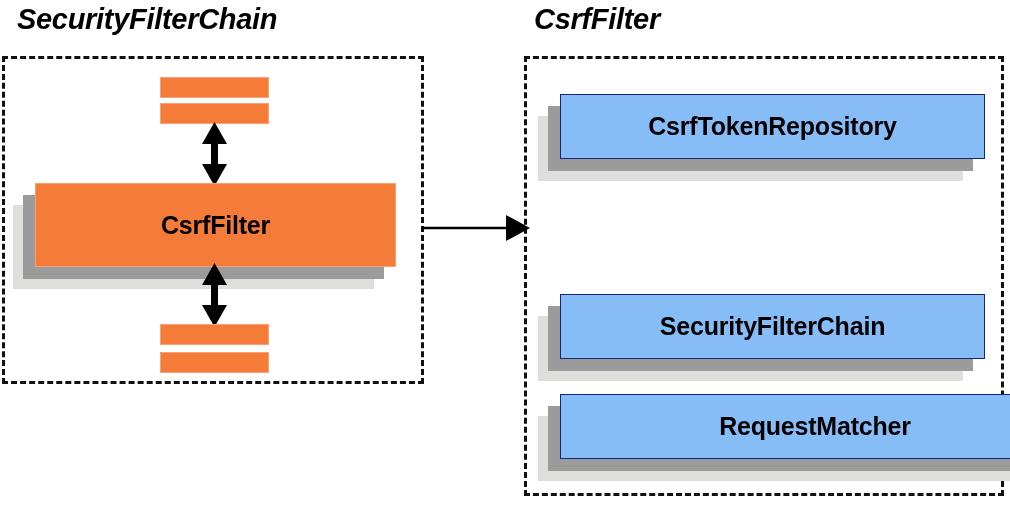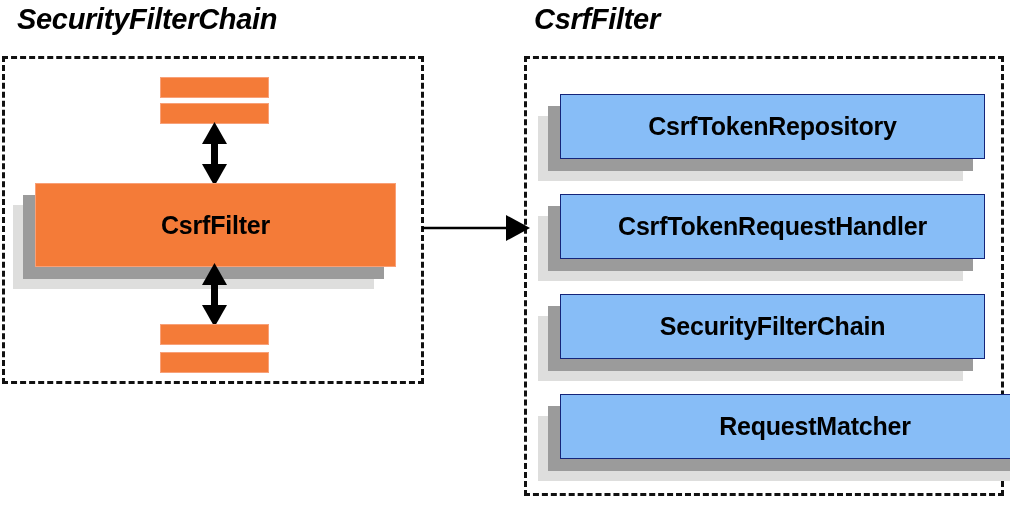--- a/index.html
+++ b/index.html
@@ -162,27 +162,20 @@
   </svg>
 
   <div class="node node-blue" style="left:560px; top:94px; width:425px; height:65px;">
     <div class="shade-far"></div>
     <div class="shade-near"></div>
     <div class="face">
       <span class="label">CsrfTokenRepository</span>
     </div>
   </div>
 
-  <div class="node node-blue" style="left:560px; top:194px; width:425px; height:65px;">
-    <div class="shade-far"></div>
-    <div class="shade-near"></div>
-    <div class="face">
-      <span class="label">CsrfTokenRequestHandler</span>
-    </div>
-  </div>
 
   <div class="node node-blue" style="left:560px; top:294px; width:425px; height:65px;">
     <div class="shade-far"></div>
     <div class="shade-near"></div>
     <div class="face">
       <span class="label">SecurityFilterChain</span>
     </div>
   </div>
 
   <div class="node node-blue" style="left:560px; top:394px; width:510px; height:65px;">

